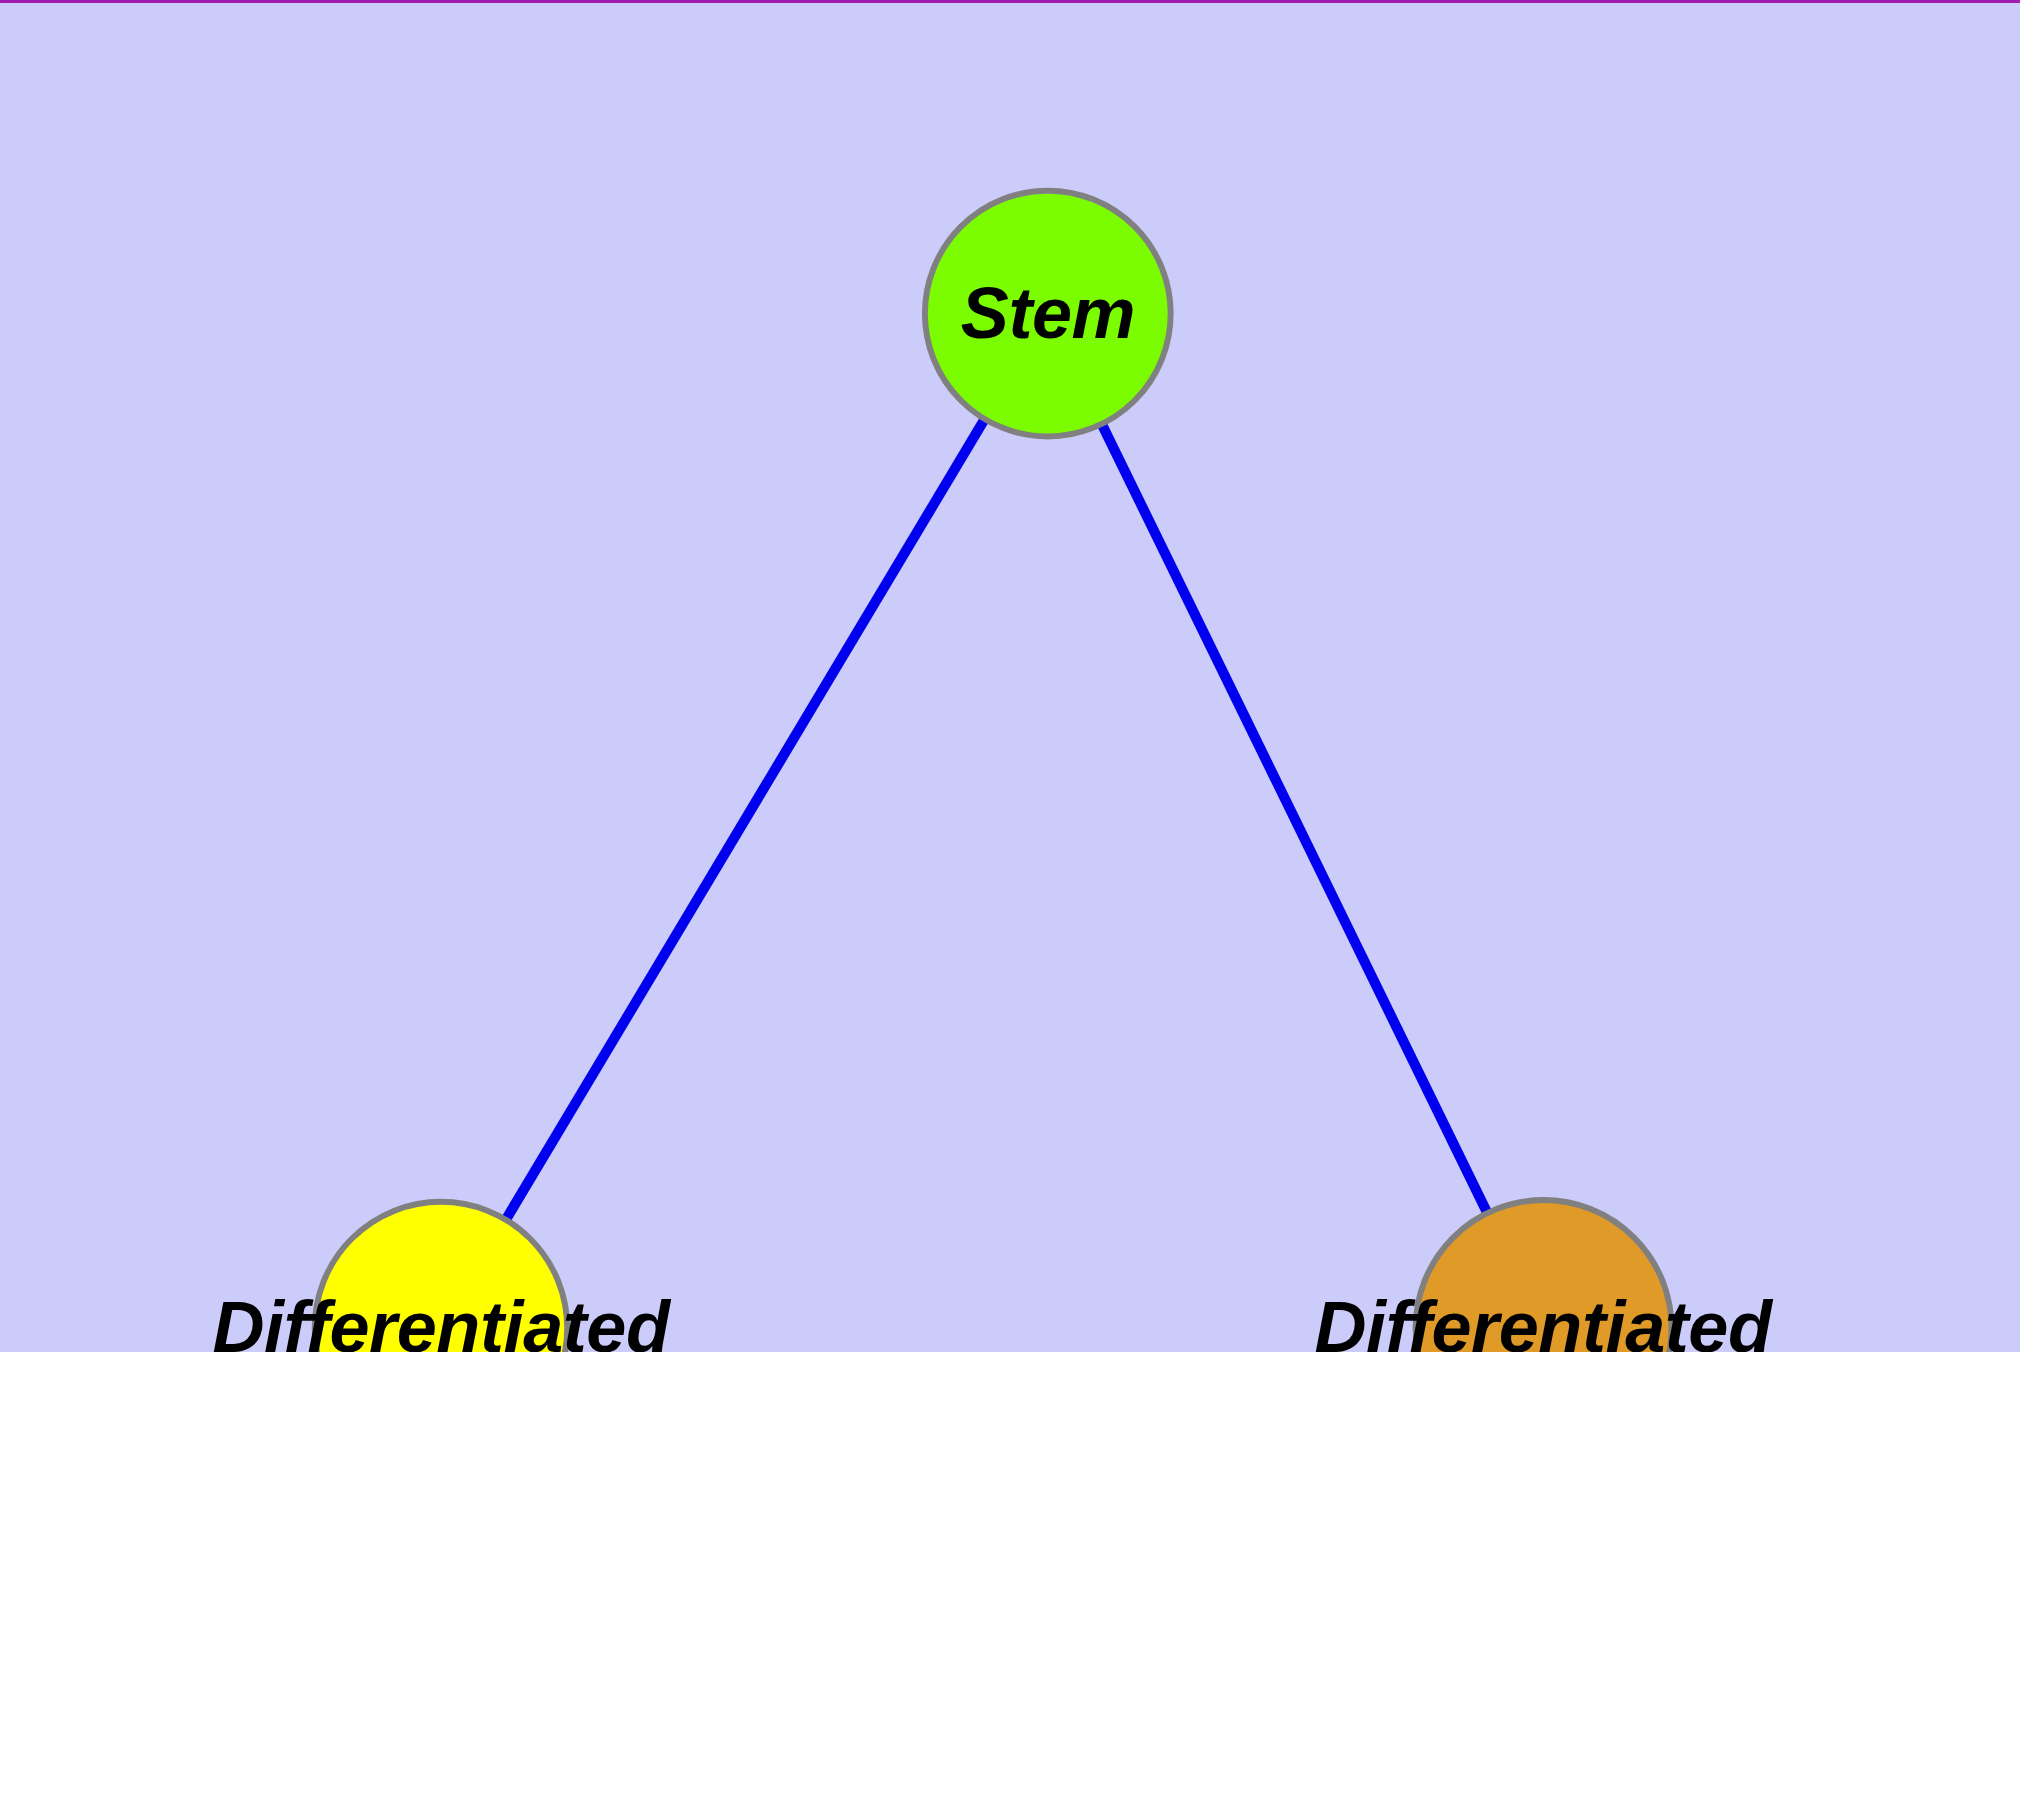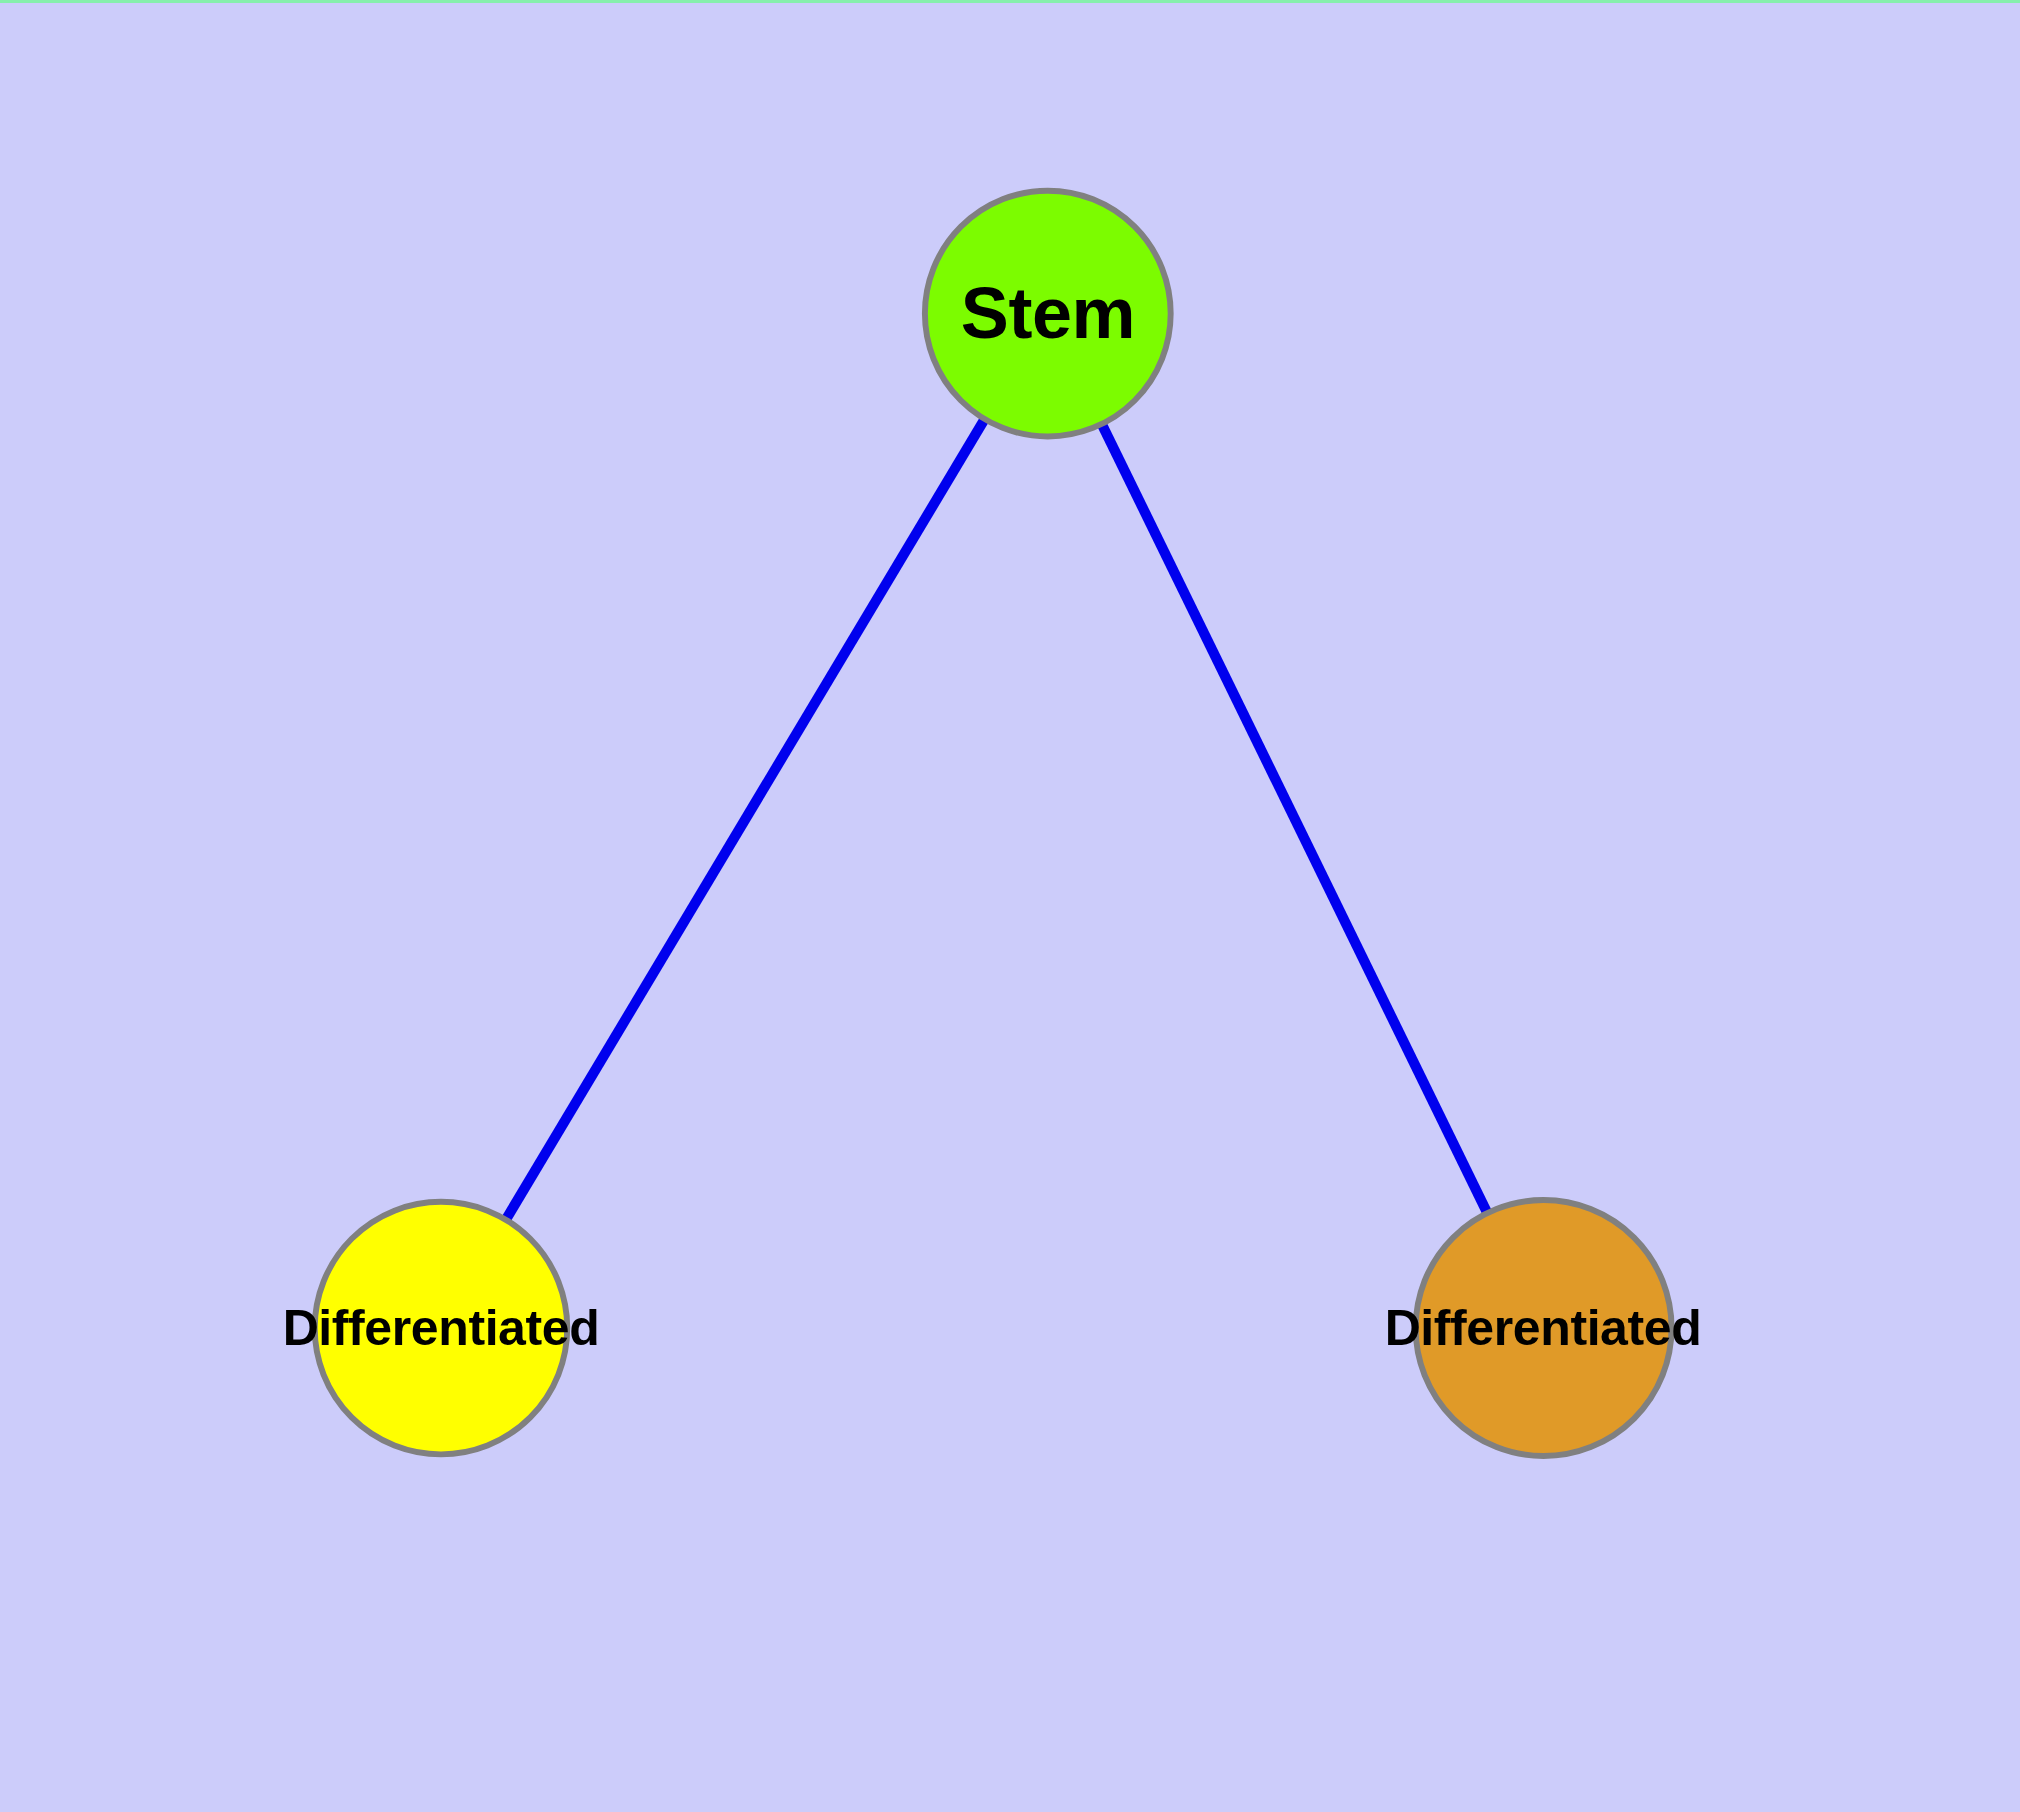--- a/index.html
+++ b/index.html
@@ -4,24 +4,25 @@
 <title>Cell Differentiation Graph</title>
 <style>
   html, body {
     margin: 0;
     padding: 0;
     background: #ffffff;
   }
   #canvas {
     position: relative;
     width: 2021px;
-    height: 1812px;
-    background: #86efac;
+    height: 1352px;
+    background: #a21caf;
     overflow: hidden;
     font-family: "Liberation Sans", sans-serif;
+    font-style: italic;
   }
   #plot-area {
     position: absolute;
     left: 0;
     top: 2.5px;
     width: 2021px;
     height: 1810px;
     background: #ccccfa;
   }
   #graph-svg {
@@ -37,21 +38,21 @@
     text-align: center;
     color: #000000;
     font-weight: bold;
     font-family: "Liberation Sans", sans-serif;
     white-space: pre;
     line-height: 1.12;
     pointer-events: none;
     letter-spacing: -0.4px;
   }
   .label-stem { font-size: 72px; }
-  .label-diff { font-size: 50px; }
+  .label-diff { font-size: 72px; }
 </style>
 </head>
 <body>
 
 <div id="canvas">
 
   <div id="plot-area" style="background: rgb(204, 204, 250);"></div>
 
   <svg id="graph-svg" viewBox="0 0 2384 2138" xmlns="http://www.w3.org/2000/svg">
 

